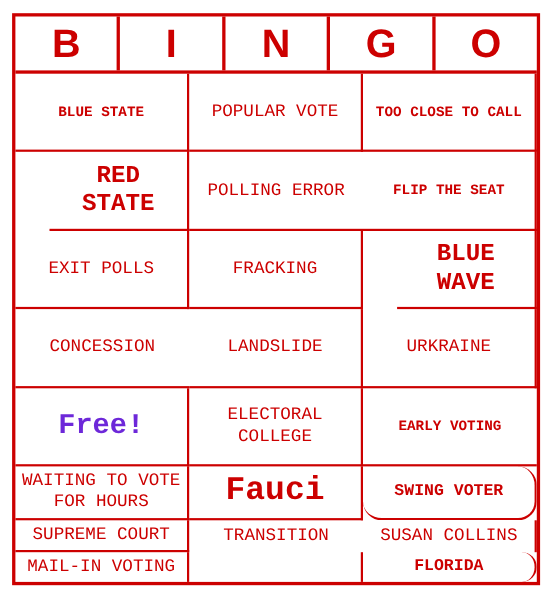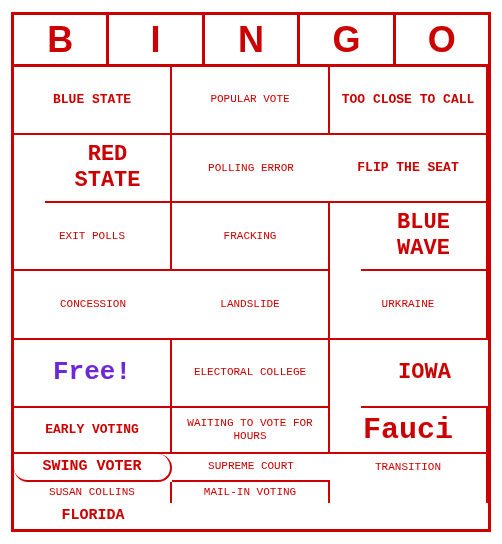--- a/index.html
+++ b/index.html
@@ -53,21 +53,21 @@
     }
 
     .bingo-cell {
       border-right: 2px solid #cc0000;
       border-bottom: 2px solid #cc0000;
       display: flex;
       justify-content: center;
       align-items: center;
       text-align: center;
       padding: 4px;
-      font-size: 11px;
+      font-size: 16px;
       color: #cc0000;
       line-height: 1.2;
     }
 
     .bingo-cell:nth-child(5n) {
       border-right: none;
     }
 
     .bingo-cell:nth-last-child(-n+5) {
       border-bottom: none;
@@ -123,21 +123,20 @@
     <div class="bingo-cell bold">FLIP THE SEAT</div>
     <div class="bingo-cell">EXIT POLLS</div>
     <div class="bingo-cell">FRACKING</div>
     <div class="bingo-cell large">BLUE WAVE</div>
     <div class="bingo-cell">CONCESSION</div>
 
     <div class="bingo-cell">LANDSLIDE</div>
     <div class="bingo-cell">URKRAINE</div>
     <div class="bingo-cell free">Free!</div>
     <div class="bingo-cell">ELECTORAL COLLEGE</div>
-    <div class="bingo-cell large">IOWA</div>
 
     <div class="bingo-cell bold">EARLY VOTING</div>
     <div class="bingo-cell">WAITING TO VOTE FOR HOURS</div>
     <div class="bingo-cell fauci">Fauci</div>
     <div class="bingo-cell medium">SWING VOTER</div>
     <div class="bingo-cell">SUPREME COURT</div>
 
     <div class="bingo-cell">TRANSITION</div>
     <div class="bingo-cell">SUSAN COLLINS</div>
     <div class="bingo-cell">MAIL-IN VOTING</div>

